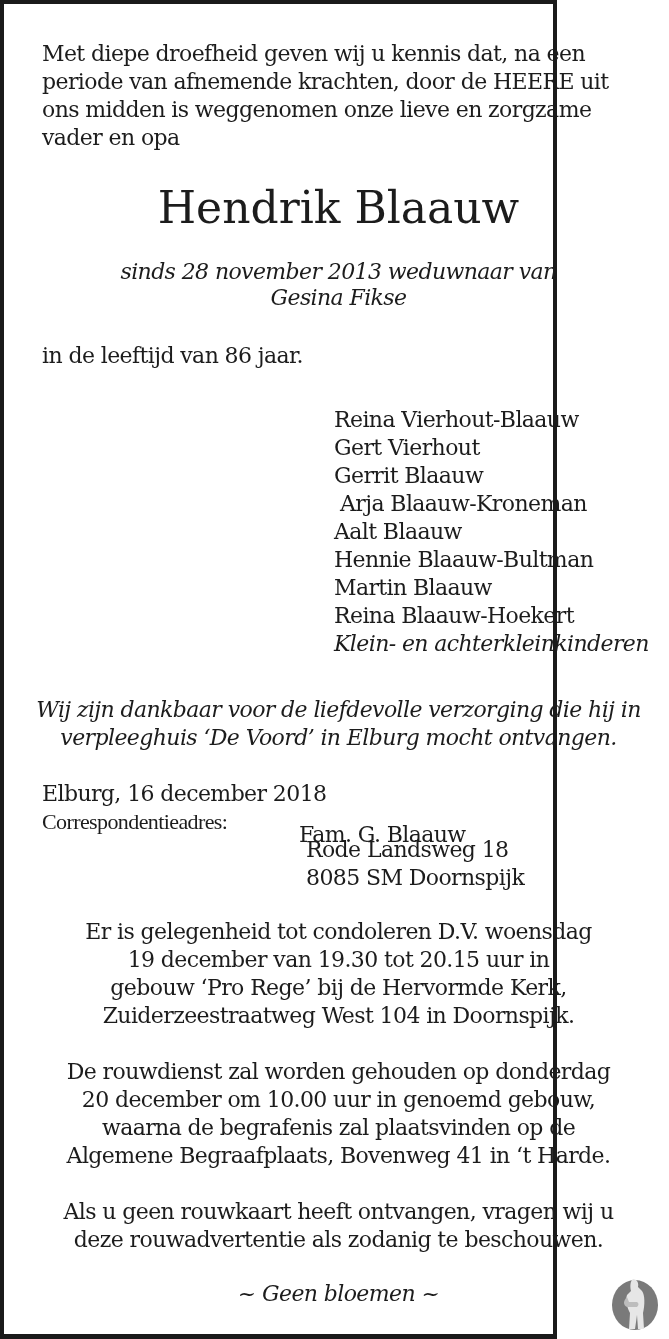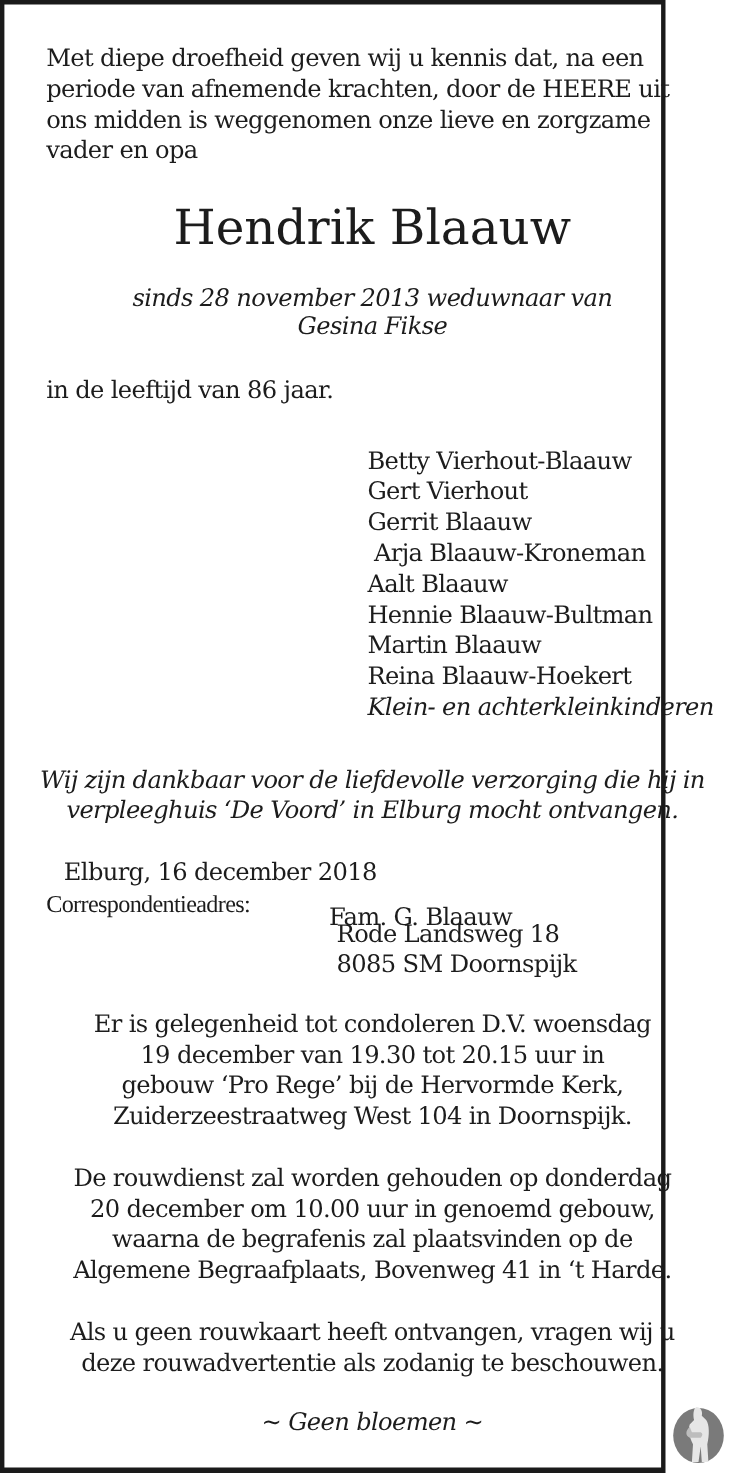--- a/index.html
+++ b/index.html
@@ -1,18 +1,18 @@
 <!DOCTYPE html>
 <html><head>
   <meta charset="utf-8">
   <style>
     html, body { margin: 0; padding: 0; background: #ffffff; }
     body { width: 669px; height: 1339px; position: relative; overflow: hidden; }
     .frame {
-      position: absolute; left: 0; top: 0; width: 605px; height: 1339px;
+      position: absolute; left: 0; top: 0; width: 557px; height: 1339px;
       box-sizing: border-box; border: 4px solid #1a1a1a; border-bottom-width: 5px;
       background: #ffffff;
     }
     .t { position: absolute; font-family: "DejaVu Serif", "Liberation Serif", serif;
          color: #1c1c1c; white-space: nowrap; font-size: 22px; line-height: 28px; letter-spacing: -0.6px; }
     .it { font-style: italic; }
     .center { text-align: center; left: 0; width: 669px; }
     .name { font-size: 44px; line-height: 52px; letter-spacing: 0px; }
     .logo { position: absolute; left: 611px; top: 1275px; width: 48px; height: 56px; }
   </style>
@@ -26,34 +26,34 @@
   <div class="t" style="left:38px; top:92px;">ons midden is weggenomen onze lieve en zorgzame</div>
   <div class="t" style="left:38px; top:120px;">vader en opa</div>
 
   <div class="t name center" style="top:178px;">Hendrik Blaauw</div>
 
   <div class="t it center" style="top:254px;">sinds 28 november 2013 weduwnaar van</div>
   <div class="t it center" style="top:280px;">Gesina Fikse</div>
 
   <div class="t" style="left:38px; top:338px;">in de leeftijd van 86 jaar.</div>
 
-  <div class="t" style="left:330px; top:402px;">Betty Vierhout-Blaauw</div>
+  <div class="t" style="left:330px; top:402px;">Reina Vierhout-Blaauw</div>
   <div class="t" style="left:330px; top:458px;">Gerrit Blaauw</div>
   <div class="t" style="left:330px; top:430px;">Gert Vierhout</div>
   <div class="t" style="left:336px; top:486px;">Arja Blaauw-Kroneman</div>
   <div class="t" style="left:330px; top:514px;">Aalt Blaauw</div>
   <div class="t" style="left:330px; top:542px;">Hennie Blaauw-Bultman</div>
   <div class="t" style="left:330px; top:570px;">Martin Blaauw</div>
   <div class="t" style="left:330px; top:598px;">Reina Blaauw-Hoekert</div>
   <div class="t it" style="left:330px; top:626px;text-align:right;">Klein- en achterkleinkinderen</div>
 
   <div class="t it center" style="top:692px;">Wij zijn dankbaar voor de liefdevolle verzorging die hij in</div>
   <div class="t it center" style="top:720px;">verpleeghuis ‘De Voord’ in Elburg mocht ontvangen.</div>
 
-  <div class="t" style="left:38px; top:776px;margin-left:16px;">Elburg, 16 december 2018</div>
+  <div class="t" style="left:38px; top:776px;">Elburg, 16 december 2018</div>
   <div class="t" style="left:38px; top:804px;font-family:Liberation Serif, serif;">Correspondentieadres:</div>
   <div class="t" style="left:295px; top:804px;margin-top:13px;">Fam. G. Blaauw</div>
   <div class="t" style="left:302px; top:832px;">Rode Landsweg 18</div>
   <div class="t" style="left:302px; top:860px;">8085 SM  Doornspijk</div>
 
   <div class="t center" style="top:914px;">Er is gelegenheid tot condoleren D.V. woensdag</div>
   <div class="t center" style="top:942px;">19 december van 19.30 tot 20.15 uur in</div>
   <div class="t center" style="top:970px;">gebouw ‘Pro Rege’ bij de Hervormde Kerk,</div>
   <div class="t center" style="top:998px;">Zuiderzeestraatweg West 104 in Doornspijk.</div>
 

